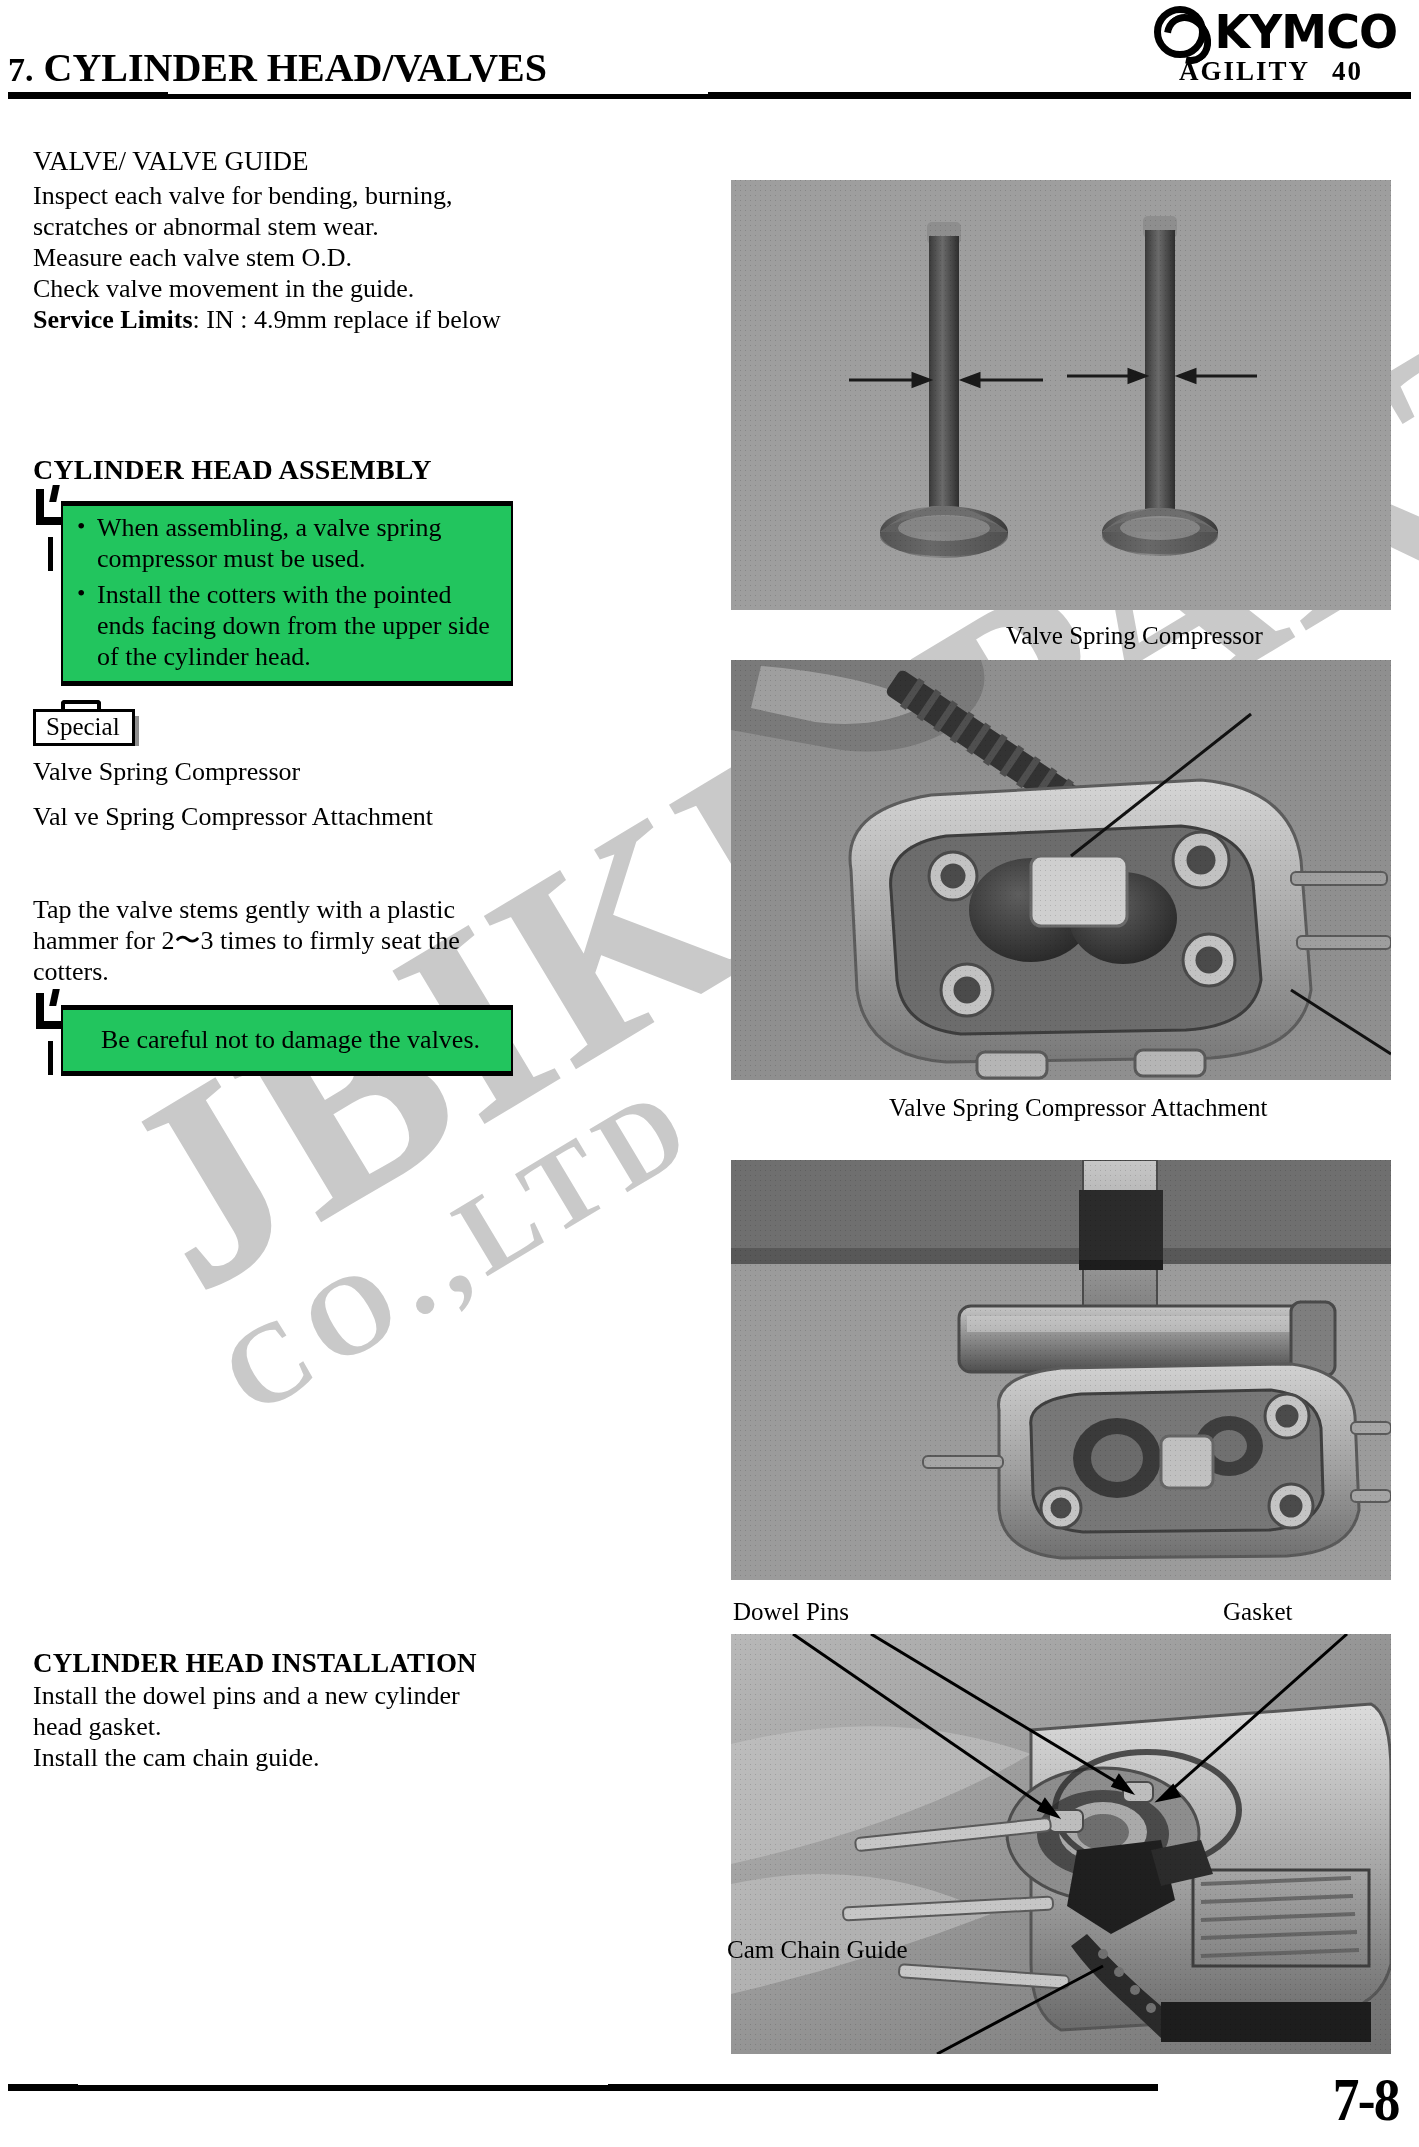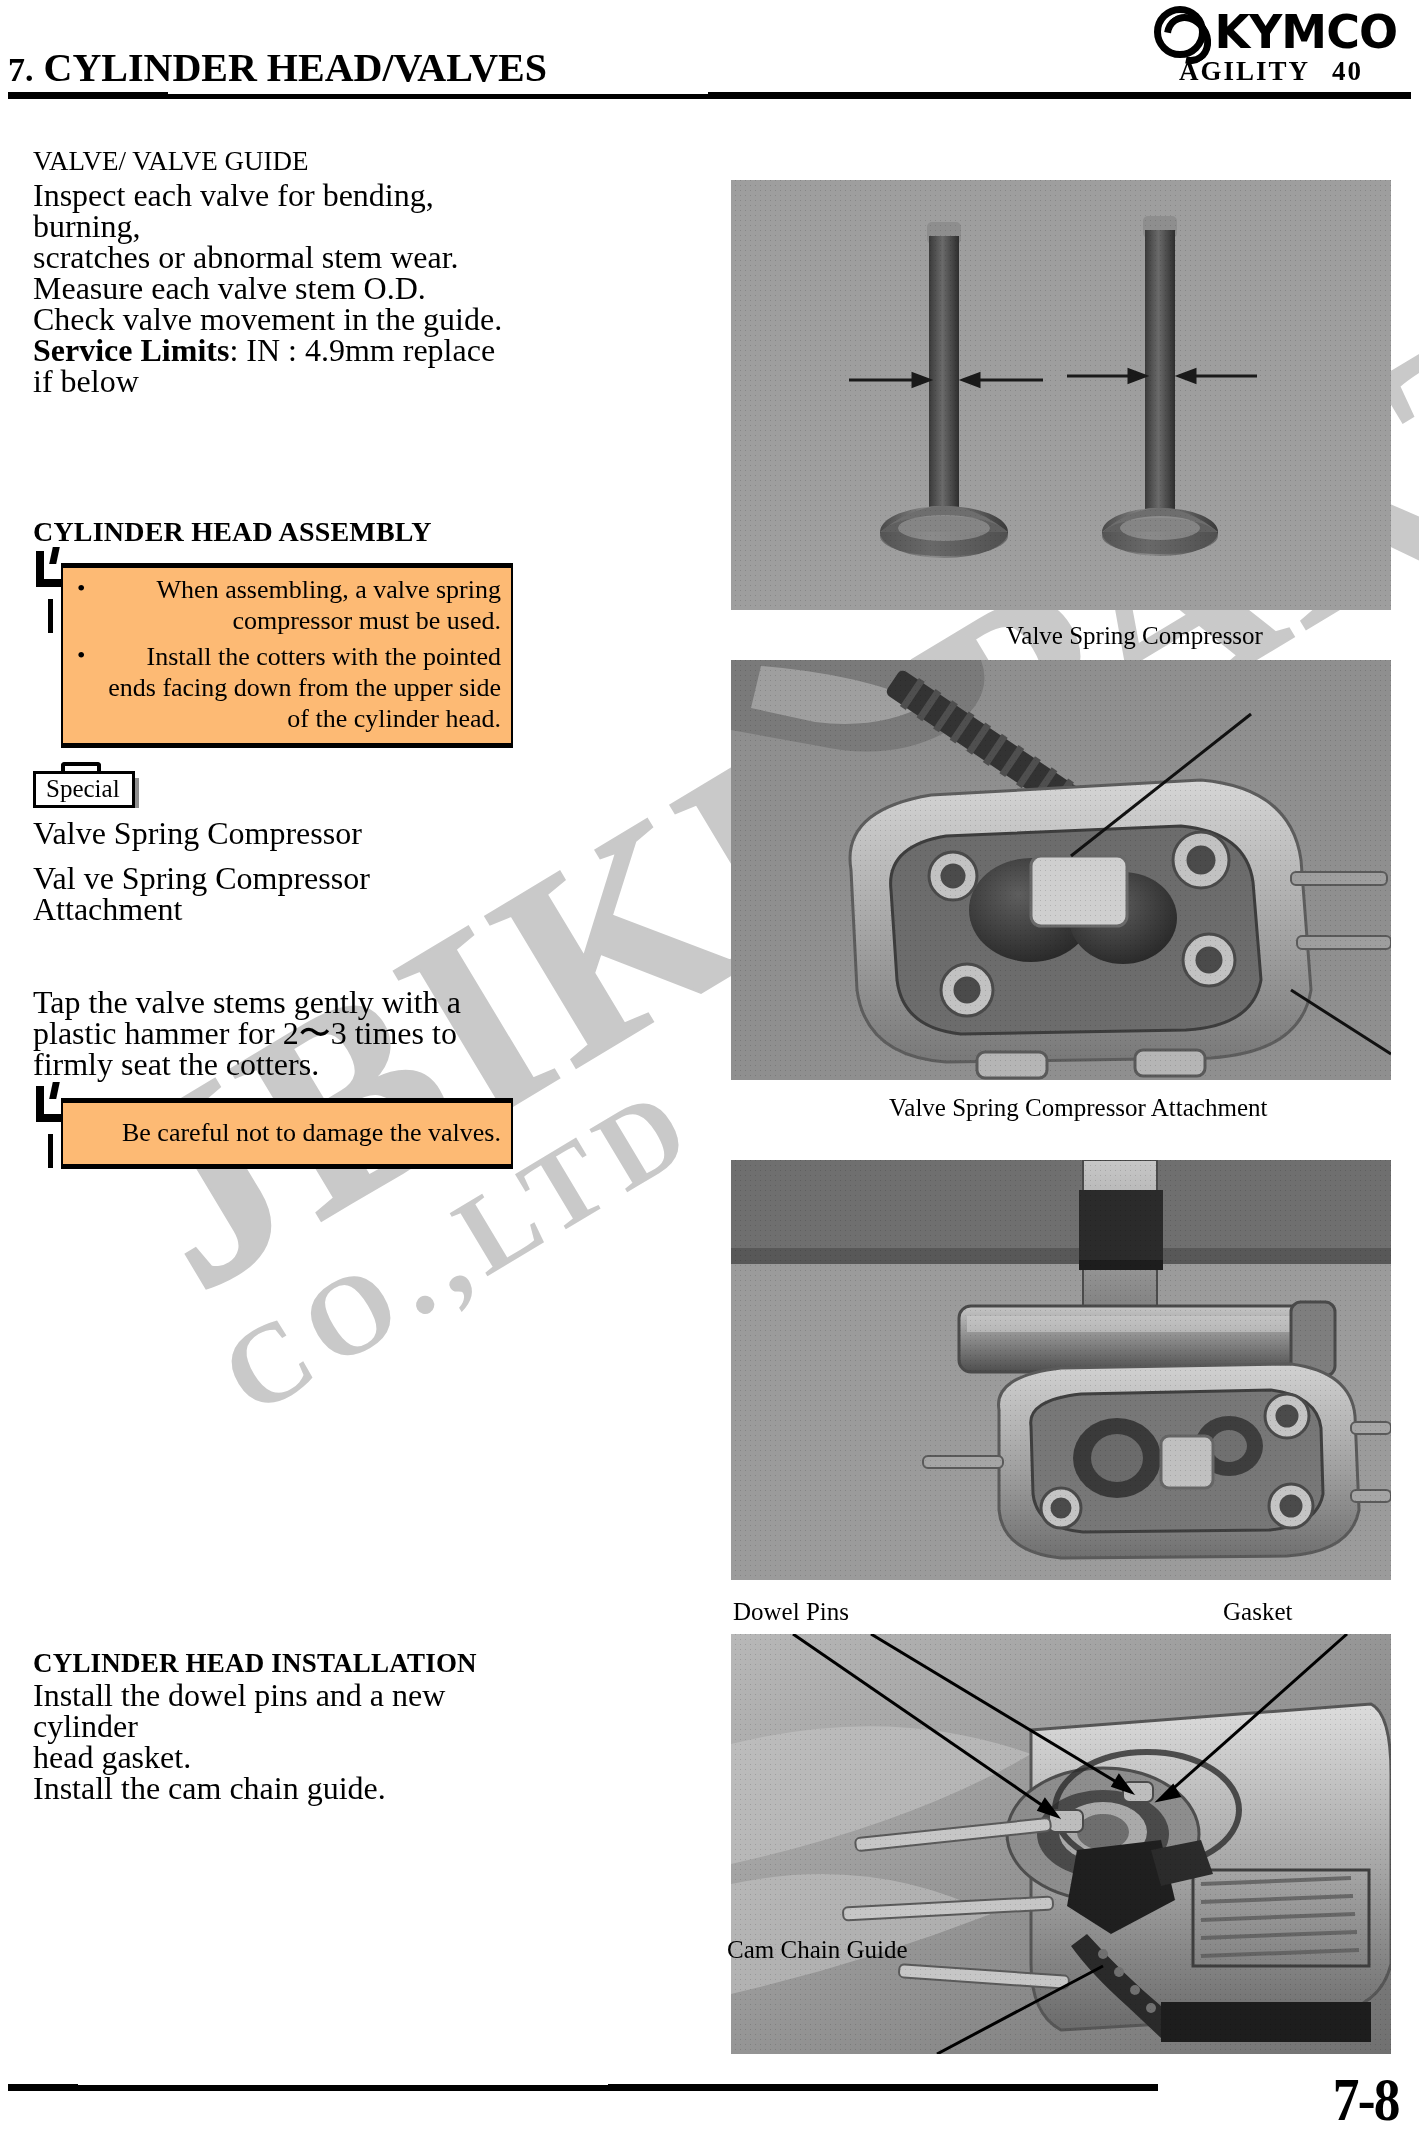--- a/index.html
+++ b/index.html
@@ -70,34 +70,34 @@
   }
   .page-no{
     position:absolute;right:20px;bottom:12px;z-index:9;
     font-weight:bold;font-size:62px;letter-spacing:-2px;
     font-family:"Liberation Serif","DejaVu Serif",serif;
     transform:scaleX(.86);transform-origin:100% 50%;
   }
 
   
   .col-left{position:absolute;left:33px;top:120px;width:480px;z-index:8;}
-  .t{font-size:32px;line-height:31px;}
+  .t{font-size:26px;line-height:31px;}
   .h1{font-size:27px;line-height:34px;margin-bottom:2px;margin-top:24px;}
   .sec-head{font-weight:bold;font-size:28px;line-height:34px;letter-spacing:.2px;}
   .sec-head.small{font-size:27px;}
   .indent{display:inline-block;width:166px;}
   .bold{font-weight:bold;}
   .gap-a{height:118px;}
 
   
   .note-wrap{position:relative;margin-left:28px;}
   .note-box{
     border-top:5px solid #000;border-bottom:5px solid #000;
     border-left:2px solid #000;border-right:2px solid #000;
-    padding:6px 10px 9px 12px;box-sizing:border-box;background:#fdba74;text-align:right;
+    padding:6px 10px 9px 12px;box-sizing:border-box;background:#22c55e;
   }
   .note-li{
     font-size:26px;line-height:31px;position:relative;padding-left:22px;
   }
   .note-li:before{
     content:"\2022";position:absolute;left:2px;top:-1px;font-size:24px;
   }
   .note-li + .note-li{margin-top:5px;}
   .note-plain{font-size:26px;line-height:31px;padding-left:26px;}
   .note-mark{

